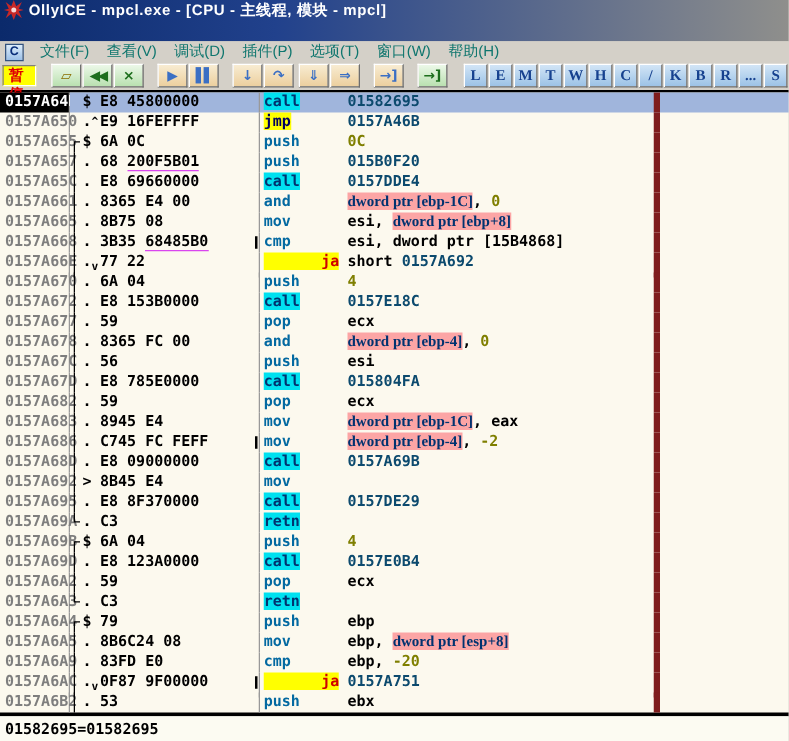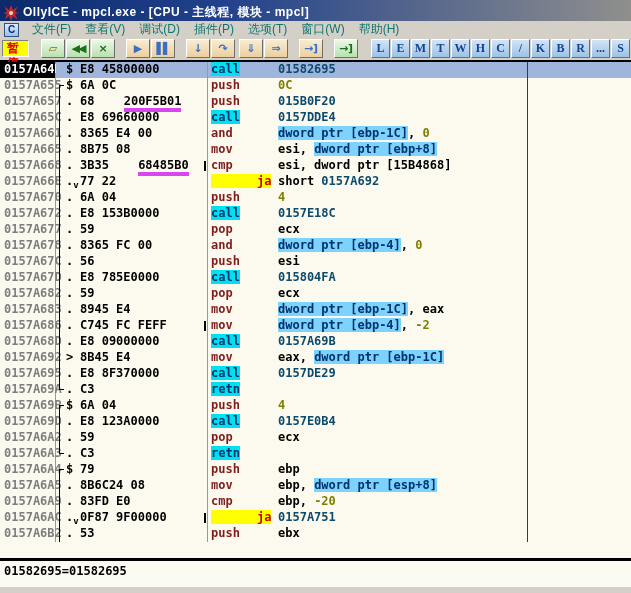--- a/index.html
+++ b/index.html
@@ -1,20 +1,20 @@
 <!DOCTYPE html>
 <html><head>
 <meta charset="utf-8">
 <style>
   * { margin:0; padding:0; box-sizing:border-box; }
   html,body { width:631px; height:593px; overflow:hidden; background:#D4D0C8;
               font-family:"Liberation Sans", sans-serif; }
 
   
-  .titlebar { height:21px; display:flex; align-items:flex-end; padding-left:3px;
+  .titlebar { height:33px; display:flex; align-items:flex-start; padding-left:3px;
               background:linear-gradient(to right,#0B2A6B 0%,#21418C 35%,#8F8F8C 100%); }
   .titlebar .appicon { width:16px; height:16px; flex:none; margin-right:4px; }
   .titlebar .ttext { color:#fff; font-weight:bold; font-size:12px; letter-spacing:.5px;
                      white-space:nowrap; }
 
   
   .menubar { height:17px; display:flex; align-items:center; background:#D4D0C8;
              padding-left:2px; }
   .wicon { width:15px; height:14px; margin:0 6px 0 2px; background:linear-gradient(#dcecfa,#9cc0e8);
            border:1px solid #33537F; color:#0A2E7A; font-weight:bold; font-size:10px;
@@ -41,47 +41,47 @@
           display:flex; align-items:center; justify-content:center; }
   .lgroup { display:flex; margin-left:12px; }
 
   
   .disasm { height:501px; border-top:2px solid #000; border-bottom:3px solid #000;
             background:#FCF9EE; font:bold 12px "DejaVu Sans Mono", monospace; }
   .row { display:grid; grid-template-columns:56px 152px 320px 1fr; height:16px;
          line-height:15px; white-space:pre; }
   .c-addr { color:#7E7E7E; padding-left:4px; border-right:1px solid #999; }
   .c-hex  { display:flex; padding-left:1px; border-right:1px solid #999; position:relative; }
-  .c-dis  { display:flex; padding-left:3px; border-right:1px solid #7f1d1d; }
+  .c-dis  { display:flex; padding-left:3px; border-right:5px solid #7f1d1d; }
   .c-com  { }
   .row.sel .c-hex, .row.sel .c-dis, .row.sel .c-com { background:#A0B5DC; }
   .row.sel .c-addr { background:#000; color:#fff; }
 
   .deco { width:9px; flex:none; position:relative; }
   .deco.open::before  { content:""; position:absolute; left:2px; top:7px; bottom:0; border-left:1px solid #000; }
   .deco.open::after   { content:""; position:absolute; left:3px; top:7px; width:4px; border-top:1px solid #000; }
   .deco.mid::before   { content:""; position:absolute; left:2px; top:0; bottom:0; border-left:1px solid #000; }
   .deco.close::before { content:""; position:absolute; left:2px; top:0; height:8px; border-left:1px solid #000; }
   .deco.close::after  { content:""; position:absolute; left:3px; top:7px; width:4px; border-top:1px solid #000; }
   .sym { width:14px; flex:none; color:#000; }
   .sym .ar { font-size:9px; vertical-align:1px; }
   .sym .ar.dn { vertical-align:-3px; }
   .bytes { color:#000; }
-  .bytes .u { border-bottom:4px solid #d946ef;margin-left:22px; }
+  .bytes .u { border-bottom:1px solid #d946ef; }
   .trunc { position:absolute; right:1px; top:3px; width:2px; height:10px; background:#000; }
 
   .mn { width:67px; flex:none; }
-  .mi { font-style:normal; color:#7f1d1d; }
+  .mi { font-style:normal; color:#0369a1; }
   .mi.c { background:#00E1F0; color:#003270; }
   .mi.y { background:#FFFF00; color:#000060; }
   .mi.j { background:#FFFF00; color:#CE0000;padding-left:46px; }
   .op-p { color:#000; }
   .op-a { color:#0c4a6e; }
   .op-i { color:#7F7F00; }
-  .op-m { background:#7dd3fc; color:#003270; }
+  .op-m { background:#fca5a5; color:#003270;font-family:Liberation Serif, serif; }
 
   
   .statusbar { height:26px; background:#FCFBF2; font:bold 12px "DejaVu Sans Mono", monospace;
                color:#000000; padding:3px 0 0 4px; }
   .bottomstrip { height:7px; background:#D4D0C8; }
 </style>
 </head>
 <body>
 
 <div class="titlebar">
@@ -132,38 +132,39 @@
       <div class="lbtn">K</div>
       <div class="lbtn">B</div>
       <div class="lbtn">R</div>
       <div class="lbtn">...</div>
       <div class="lbtn">S</div>
     </div>
 </div>
 
 <div class="disasm" id="disasm">
     <div class="row sel"><div class="c-addr">0157A64B</div><div class="c-hex"><span class="deco"></span><span class="sym">$</span><span class="bytes"><span>E8 45800000</span></span></div><div class="c-dis"><span class="mn"><i class="mi c">call</i></span><span class="ops"><span class="op-a">01582695</span></span></div><div class="c-com"></div></div>
+    <div class="row"><div class="c-addr">0157A650</div><div class="c-hex"><span class="deco"></span><span class="sym">.<span class="ar">^</span></span><span class="bytes"><span>E9 16FEFFFF</span></span></div><div class="c-dis"><span class="mn"><i class="mi y">jmp</i></span><span class="ops"><span class="op-a">0157A46B</span></span></div><div class="c-com"></div></div>
     <div class="row"><div class="c-addr">0157A655</div><div class="c-hex"><span class="deco open"></span><span class="sym">$</span><span class="bytes"><span>6A 0C</span></span></div><div class="c-dis"><span class="mn"><i class="mi p">push</i></span><span class="ops"><span class="op-i">0C</span></span></div><div class="c-com"></div></div>
     <div class="row"><div class="c-addr">0157A657</div><div class="c-hex"><span class="deco mid"></span><span class="sym">.</span><span class="bytes"><span>68 </span><span class="u">200F5B01</span></span></div><div class="c-dis"><span class="mn"><i class="mi p">push</i></span><span class="ops"><span class="op-a">015B0F20</span></span></div><div class="c-com"></div></div>
     <div class="row"><div class="c-addr">0157A65C</div><div class="c-hex"><span class="deco mid"></span><span class="sym">.</span><span class="bytes"><span>E8 69660000</span></span></div><div class="c-dis"><span class="mn"><i class="mi c">call</i></span><span class="ops"><span class="op-a">0157DDE4</span></span></div><div class="c-com"></div></div>
     <div class="row"><div class="c-addr">0157A661</div><div class="c-hex"><span class="deco mid"></span><span class="sym">.</span><span class="bytes"><span>8365 E4 00</span></span></div><div class="c-dis"><span class="mn"><i class="mi p">and</i></span><span class="ops"><span class="op-m">dword ptr [ebp-1C]</span><span class="op-p">, </span><span class="op-i">0</span></span></div><div class="c-com"></div></div>
     <div class="row"><div class="c-addr">0157A665</div><div class="c-hex"><span class="deco mid"></span><span class="sym">.</span><span class="bytes"><span>8B75 08</span></span></div><div class="c-dis"><span class="mn"><i class="mi p">mov</i></span><span class="ops"><span class="op-p">esi, </span><span class="op-m">dword ptr [ebp+8]</span></span></div><div class="c-com"></div></div>
     <div class="row"><div class="c-addr">0157A668</div><div class="c-hex"><span class="deco mid"></span><span class="sym">.</span><span class="bytes"><span>3B35 </span><span class="u">68485B0</span></span><span class="trunc"></span></div><div class="c-dis"><span class="mn"><i class="mi p">cmp</i></span><span class="ops"><span class="op-p">esi, dword ptr [15B4868]</span></span></div><div class="c-com"></div></div>
     <div class="row"><div class="c-addr">0157A66E</div><div class="c-hex"><span class="deco mid"></span><span class="sym">.<span class="ar dn">v</span></span><span class="bytes"><span>77 22</span></span></div><div class="c-dis"><span class="mn"><i class="mi j">ja</i></span><span class="ops"><span class="op-p">short </span><span class="op-a">0157A692</span></span></div><div class="c-com"></div></div>
     <div class="row"><div class="c-addr">0157A670</div><div class="c-hex"><span class="deco mid"></span><span class="sym">.</span><span class="bytes"><span>6A 04</span></span></div><div class="c-dis"><span class="mn"><i class="mi p">push</i></span><span class="ops"><span class="op-i">4</span></span></div><div class="c-com"></div></div>
     <div class="row"><div class="c-addr">0157A672</div><div class="c-hex"><span class="deco mid"></span><span class="sym">.</span><span class="bytes"><span>E8 153B0000</span></span></div><div class="c-dis"><span class="mn"><i class="mi c">call</i></span><span class="ops"><span class="op-a">0157E18C</span></span></div><div class="c-com"></div></div>
     <div class="row"><div class="c-addr">0157A677</div><div class="c-hex"><span class="deco mid"></span><span class="sym">.</span><span class="bytes"><span>59</span></span></div><div class="c-dis"><span class="mn"><i class="mi p">pop</i></span><span class="ops"><span class="op-p">ecx</span></span></div><div class="c-com"></div></div>
     <div class="row"><div class="c-addr">0157A678</div><div class="c-hex"><span class="deco mid"></span><span class="sym">.</span><span class="bytes"><span>8365 FC 00</span></span></div><div class="c-dis"><span class="mn"><i class="mi p">and</i></span><span class="ops"><span class="op-m">dword ptr [ebp-4]</span><span class="op-p">, </span><span class="op-i">0</span></span></div><div class="c-com"></div></div>
     <div class="row"><div class="c-addr">0157A67C</div><div class="c-hex"><span class="deco mid"></span><span class="sym">.</span><span class="bytes"><span>56</span></span></div><div class="c-dis"><span class="mn"><i class="mi p">push</i></span><span class="ops"><span class="op-p">esi</span></span></div><div class="c-com"></div></div>
     <div class="row"><div class="c-addr">0157A67D</div><div class="c-hex"><span class="deco mid"></span><span class="sym">.</span><span class="bytes"><span>E8 785E0000</span></span></div><div class="c-dis"><span class="mn"><i class="mi c">call</i></span><span class="ops"><span class="op-a">015804FA</span></span></div><div class="c-com"></div></div>
     <div class="row"><div class="c-addr">0157A682</div><div class="c-hex"><span class="deco mid"></span><span class="sym">.</span><span class="bytes"><span>59</span></span></div><div class="c-dis"><span class="mn"><i class="mi p">pop</i></span><span class="ops"><span class="op-p">ecx</span></span></div><div class="c-com"></div></div>
     <div class="row"><div class="c-addr">0157A683</div><div class="c-hex"><span class="deco mid"></span><span class="sym">.</span><span class="bytes"><span>8945 E4</span></span></div><div class="c-dis"><span class="mn"><i class="mi p">mov</i></span><span class="ops"><span class="op-m">dword ptr [ebp-1C]</span><span class="op-p">, eax</span></span></div><div class="c-com"></div></div>
     <div class="row"><div class="c-addr">0157A686</div><div class="c-hex"><span class="deco mid"></span><span class="sym">.</span><span class="bytes"><span>C745 FC FEFF</span></span><span class="trunc"></span></div><div class="c-dis"><span class="mn"><i class="mi p">mov</i></span><span class="ops"><span class="op-m">dword ptr [ebp-4]</span><span class="op-p">, </span><span class="op-i">-2</span></span></div><div class="c-com"></div></div>
     <div class="row"><div class="c-addr">0157A68D</div><div class="c-hex"><span class="deco mid"></span><span class="sym">.</span><span class="bytes"><span>E8 09000000</span></span></div><div class="c-dis"><span class="mn"><i class="mi c">call</i></span><span class="ops"><span class="op-a">0157A69B</span></span></div><div class="c-com"></div></div>
-    <div class="row"><div class="c-addr">0157A692</div><div class="c-hex"><span class="deco mid"></span><span class="sym">&gt;</span><span class="bytes"><span>8B45 E4</span></span></div><div class="c-dis"><span class="mn"><i class="mi p">mov</i></span><span class="ops"><span class="op-p">eax, </span><span class="op-m">dword ptr [ebp-1C]</span></span></div><div class="c-com"></div></div>
+    <div class="row"><div class="c-addr">0157A692</div><div class="c-hex"><span class="deco mid"></span><span class="sym">&gt;</span><span class="bytes"><span>8B45 E4</span></span></div><div class="c-dis"><span class="mn"><i class="mi p">mov</i></span></div><div class="c-com"></div></div>
     <div class="row"><div class="c-addr">0157A695</div><div class="c-hex"><span class="deco mid"></span><span class="sym">.</span><span class="bytes"><span>E8 8F370000</span></span></div><div class="c-dis"><span class="mn"><i class="mi c">call</i></span><span class="ops"><span class="op-a">0157DE29</span></span></div><div class="c-com"></div></div>
     <div class="row"><div class="c-addr">0157A69A</div><div class="c-hex"><span class="deco close"></span><span class="sym">.</span><span class="bytes"><span>C3</span></span></div><div class="c-dis"><span class="mn"><i class="mi c">retn</i></span><span class="ops"></span></div><div class="c-com"></div></div>
     <div class="row"><div class="c-addr">0157A69B</div><div class="c-hex"><span class="deco open"></span><span class="sym">$</span><span class="bytes"><span>6A 04</span></span></div><div class="c-dis"><span class="mn"><i class="mi p">push</i></span><span class="ops"><span class="op-i">4</span></span></div><div class="c-com"></div></div>
     <div class="row"><div class="c-addr">0157A69D</div><div class="c-hex"><span class="deco mid"></span><span class="sym">.</span><span class="bytes"><span>E8 123A0000</span></span></div><div class="c-dis"><span class="mn"><i class="mi c">call</i></span><span class="ops"><span class="op-a">0157E0B4</span></span></div><div class="c-com"></div></div>
     <div class="row"><div class="c-addr">0157A6A2</div><div class="c-hex"><span class="deco mid"></span><span class="sym">.</span><span class="bytes"><span>59</span></span></div><div class="c-dis"><span class="mn"><i class="mi p">pop</i></span><span class="ops"><span class="op-p">ecx</span></span></div><div class="c-com"></div></div>
     <div class="row"><div class="c-addr">0157A6A3</div><div class="c-hex"><span class="deco close"></span><span class="sym">.</span><span class="bytes"><span>C3</span></span></div><div class="c-dis"><span class="mn"><i class="mi c">retn</i></span><span class="ops"></span></div><div class="c-com"></div></div>
     <div class="row"><div class="c-addr">0157A6A4</div><div class="c-hex"><span class="deco open"></span><span class="sym">$</span><span class="bytes"><span>79</span></span></div><div class="c-dis"><span class="mn"><i class="mi p">push</i></span><span class="ops"><span class="op-p">ebp</span></span></div><div class="c-com"></div></div>
     <div class="row"><div class="c-addr">0157A6A5</div><div class="c-hex"><span class="deco mid"></span><span class="sym">.</span><span class="bytes"><span>8B6C24 08</span></span></div><div class="c-dis"><span class="mn"><i class="mi p">mov</i></span><span class="ops"><span class="op-p">ebp, </span><span class="op-m">dword ptr [esp+8]</span></span></div><div class="c-com"></div></div>
     <div class="row"><div class="c-addr">0157A6A9</div><div class="c-hex"><span class="deco mid"></span><span class="sym">.</span><span class="bytes"><span>83FD E0</span></span></div><div class="c-dis"><span class="mn"><i class="mi p">cmp</i></span><span class="ops"><span class="op-p">ebp, </span><span class="op-i">-20</span></span></div><div class="c-com"></div></div>
     <div class="row"><div class="c-addr">0157A6AC</div><div class="c-hex"><span class="deco mid"></span><span class="sym">.<span class="ar dn">v</span></span><span class="bytes"><span>0F87 9F00000</span></span><span class="trunc"></span></div><div class="c-dis"><span class="mn"><i class="mi j">ja</i></span><span class="ops"><span class="op-a">0157A751</span></span></div><div class="c-com"></div></div>

